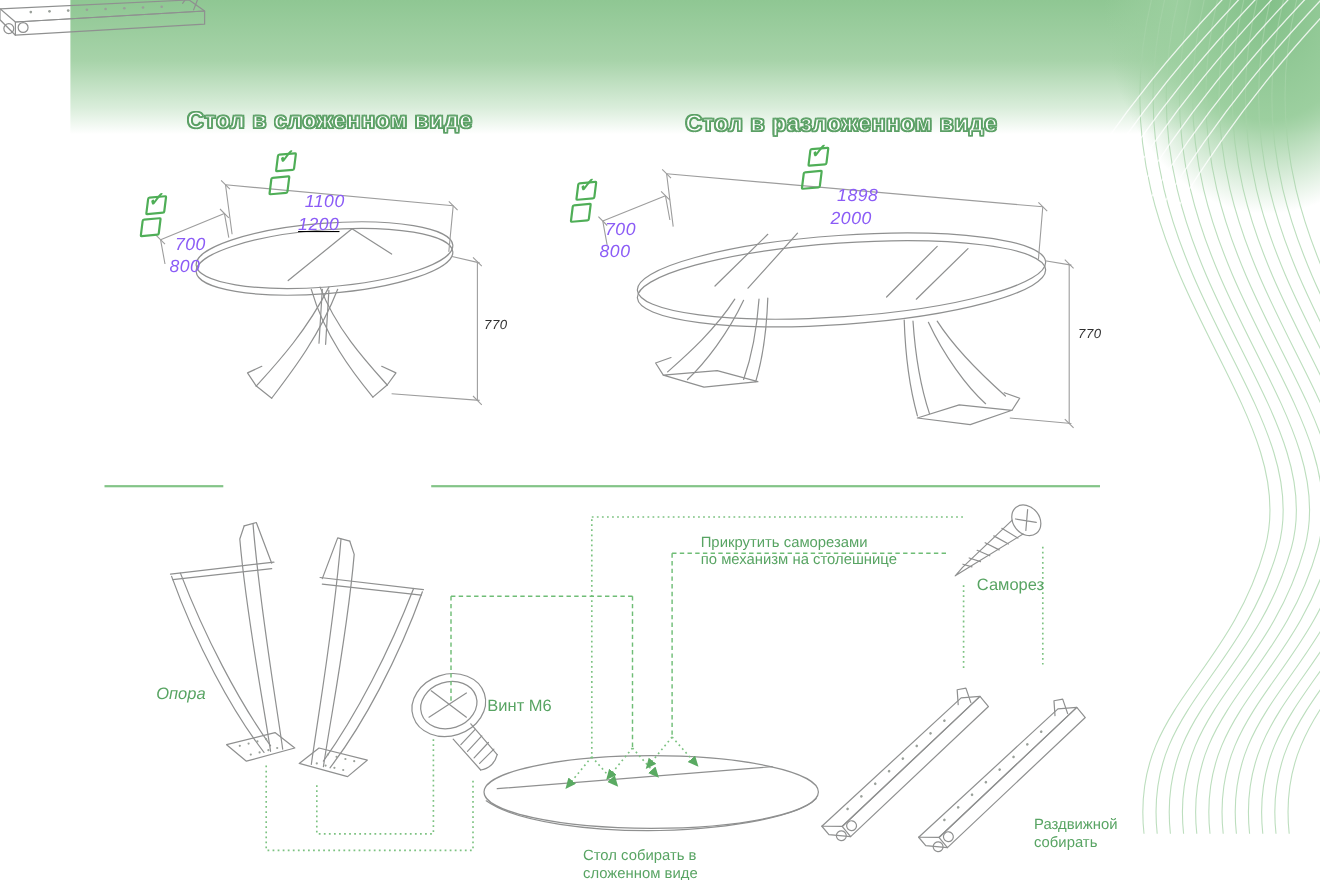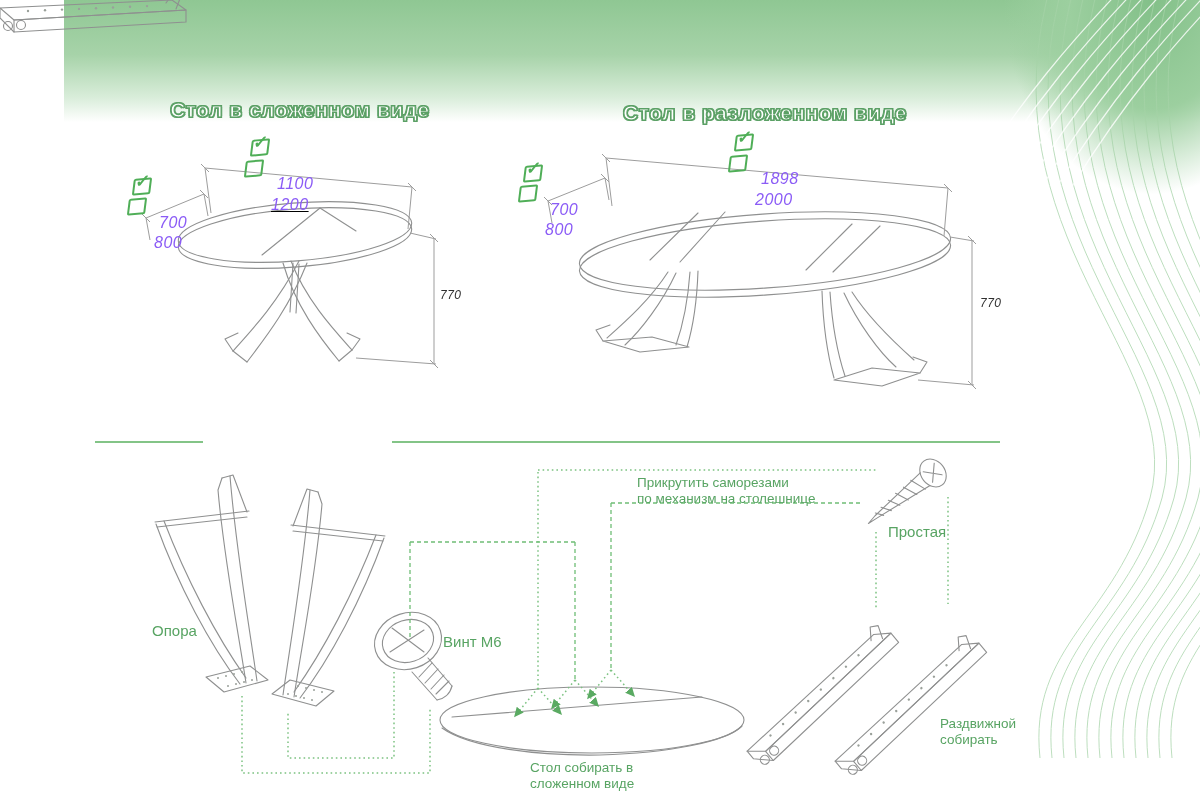--- a/index.html
+++ b/index.html
@@ -26,21 +26,21 @@
 
   .dimrow{position:absolute;display:flex;align-items:flex-start;gap:8px;}
   .cb{width:14px;height:13px;border:2px solid #4fae57;border-radius:2px;
       transform:skewX(-12deg) rotate(-5deg);position:relative;flex:none;margin-top:2px;background:transparent;}
   .cb i{position:absolute;left:0px;top:-7px;font-style:normal;font-weight:bold;color:#4fae57;
       font-size:17px;line-height:1;visibility:hidden;}
   .cb.checked i{visibility:visible;}
   .dimval{font-style:italic;font-size:16px;color:#8b5cf6;letter-spacing:.5px;line-height:1;margin-top:39px;}
   .hval{font-style:italic;font-size:12px;color:#2f2f2f;letter-spacing:.5px;}
 
-  .gtext{color:#58a463;font-size:13.5px;line-height:1.22;}
+  .gtext{color:#58a463;font-size:13.5px;line-height:1.22;margin-top:10px;}
   .gtext span{display:block;}
   .glabel{color:#58a463;font-size:15px;white-space:nowrap;}
 
   svg.art{position:absolute;left:0;top:0;}
   .swoosh{stroke:#a6d3a8;stroke-width:1;fill:none;opacity:.75;}
   .swooshW{stroke:#ffffff;stroke-width:1.2;fill:none;opacity:.8;}
   .draw{stroke:#8f9090;stroke-width:1.1;fill:none;stroke-linecap:round;stroke-linejoin:round;}
   .dim{stroke:#9d9d9d;stroke-width:1;fill:none;}
   .gdash{stroke:#6fbd76;stroke-width:1.3;stroke-dasharray:4 3;fill:none;}
   .gdot{stroke:#7cc281;stroke-width:1.5;stroke-dasharray:1.6 3;fill:none;}
@@ -289,35 +289,35 @@
   </div>
   <div class="dimrow" style="left:519px;top:183px;">
     <span class="cb"></span>
     <span class="dimval">800</span>
   </div>
   <div class="abs hval" style="left:980px;top:296px;">770</div>
 
   <div class="abs divider" style="left:95px;width:108px;"></div>
   <div class="abs divider" style="left:392px;width:608px;"></div>
 
-  <div class="abs glabel" style="left:152px;top:622px;">Опора</div>
+  <div class="abs glabel" style="left:142px;top:622px;font-style:italic;">Опора</div>
 
 
   <div class="abs glabel" style="left:443px;top:633px;">Винт М6</div>
 
   <div class="abs gtext" style="left:637px;top:475px;">
     <span>Прикрутить саморезами</span>
     <span>по механизм на столешнице</span>
   </div>
 
-  <div class="abs glabel" style="left:888px;top:523px;">Простая</div>
+  <div class="abs glabel" style="left:888px;top:523px;">Саморез</div>
 
   <div class="abs gtext" style="left:530px;top:760px;">
     <span>Стол собирать в</span>
     <span>сложенном виде</span>
   </div>
 
-  <div class="abs gtext" style="left:940px;top:716px;">
+  <div class="abs gtext" style="left:940px;top:732px;">
     <span>Раздвижной</span>
     <span>собирать</span>
   </div>
 
 </div>
 
 </body></html>

